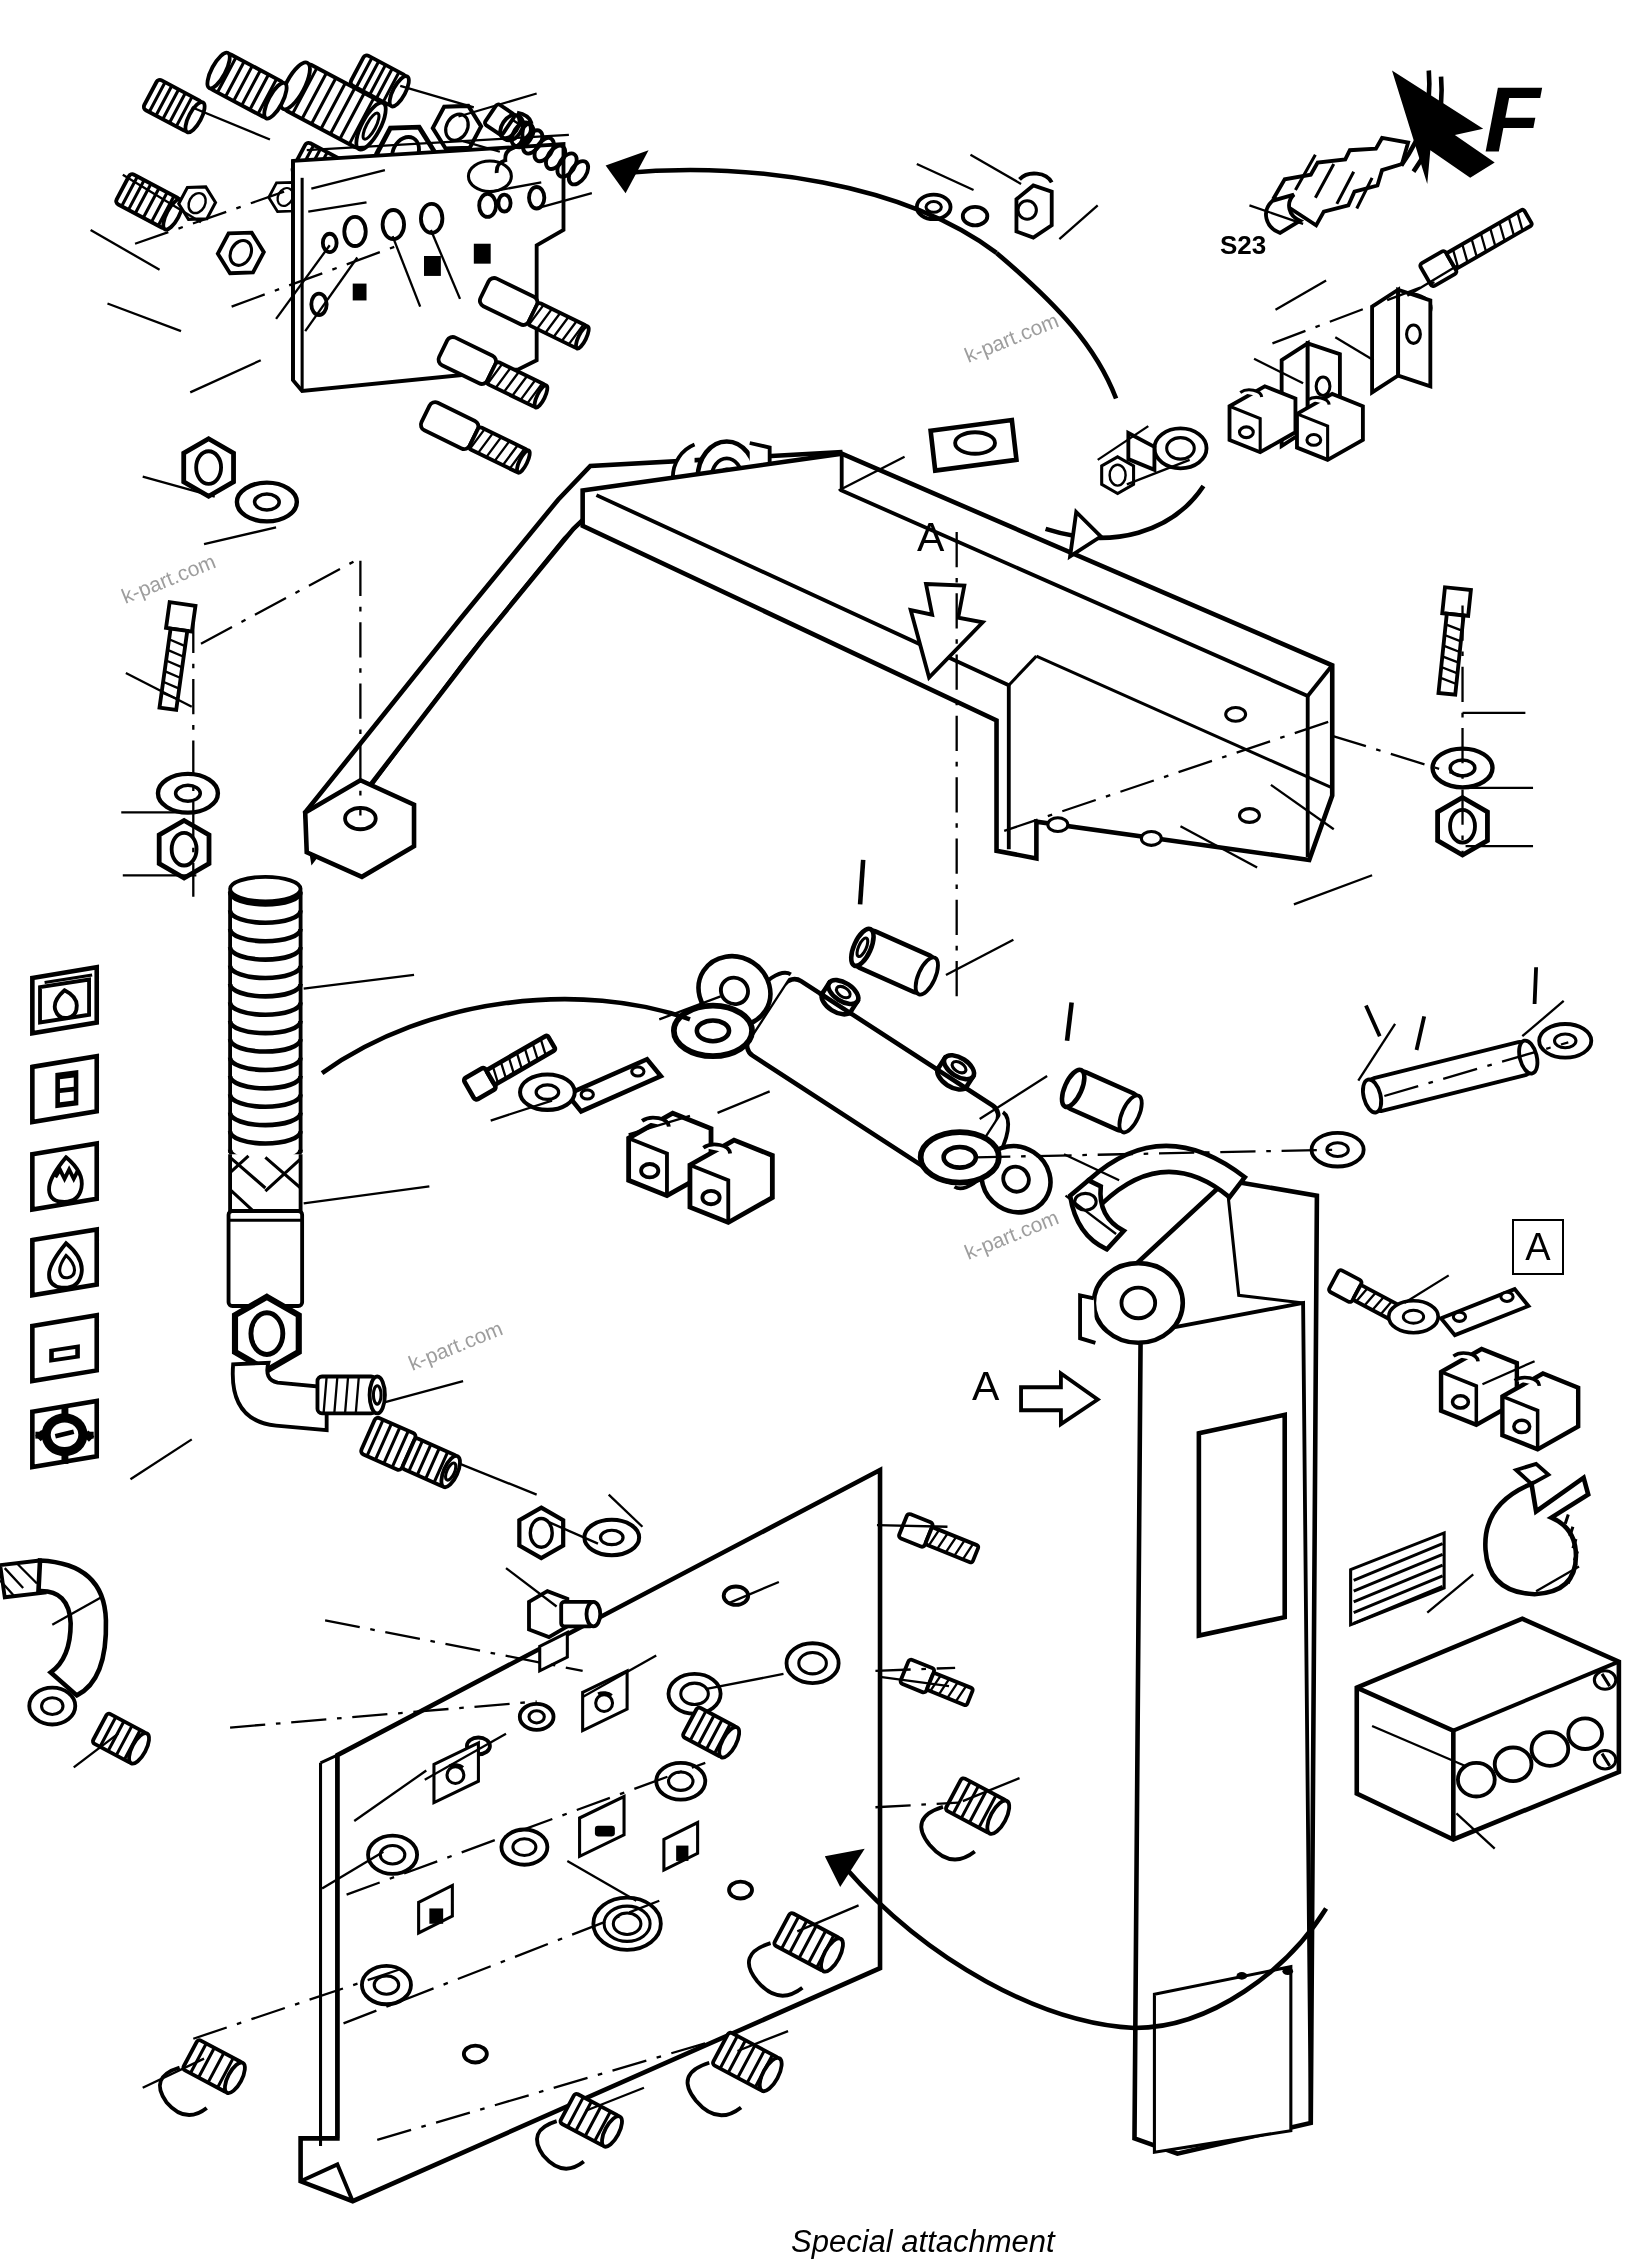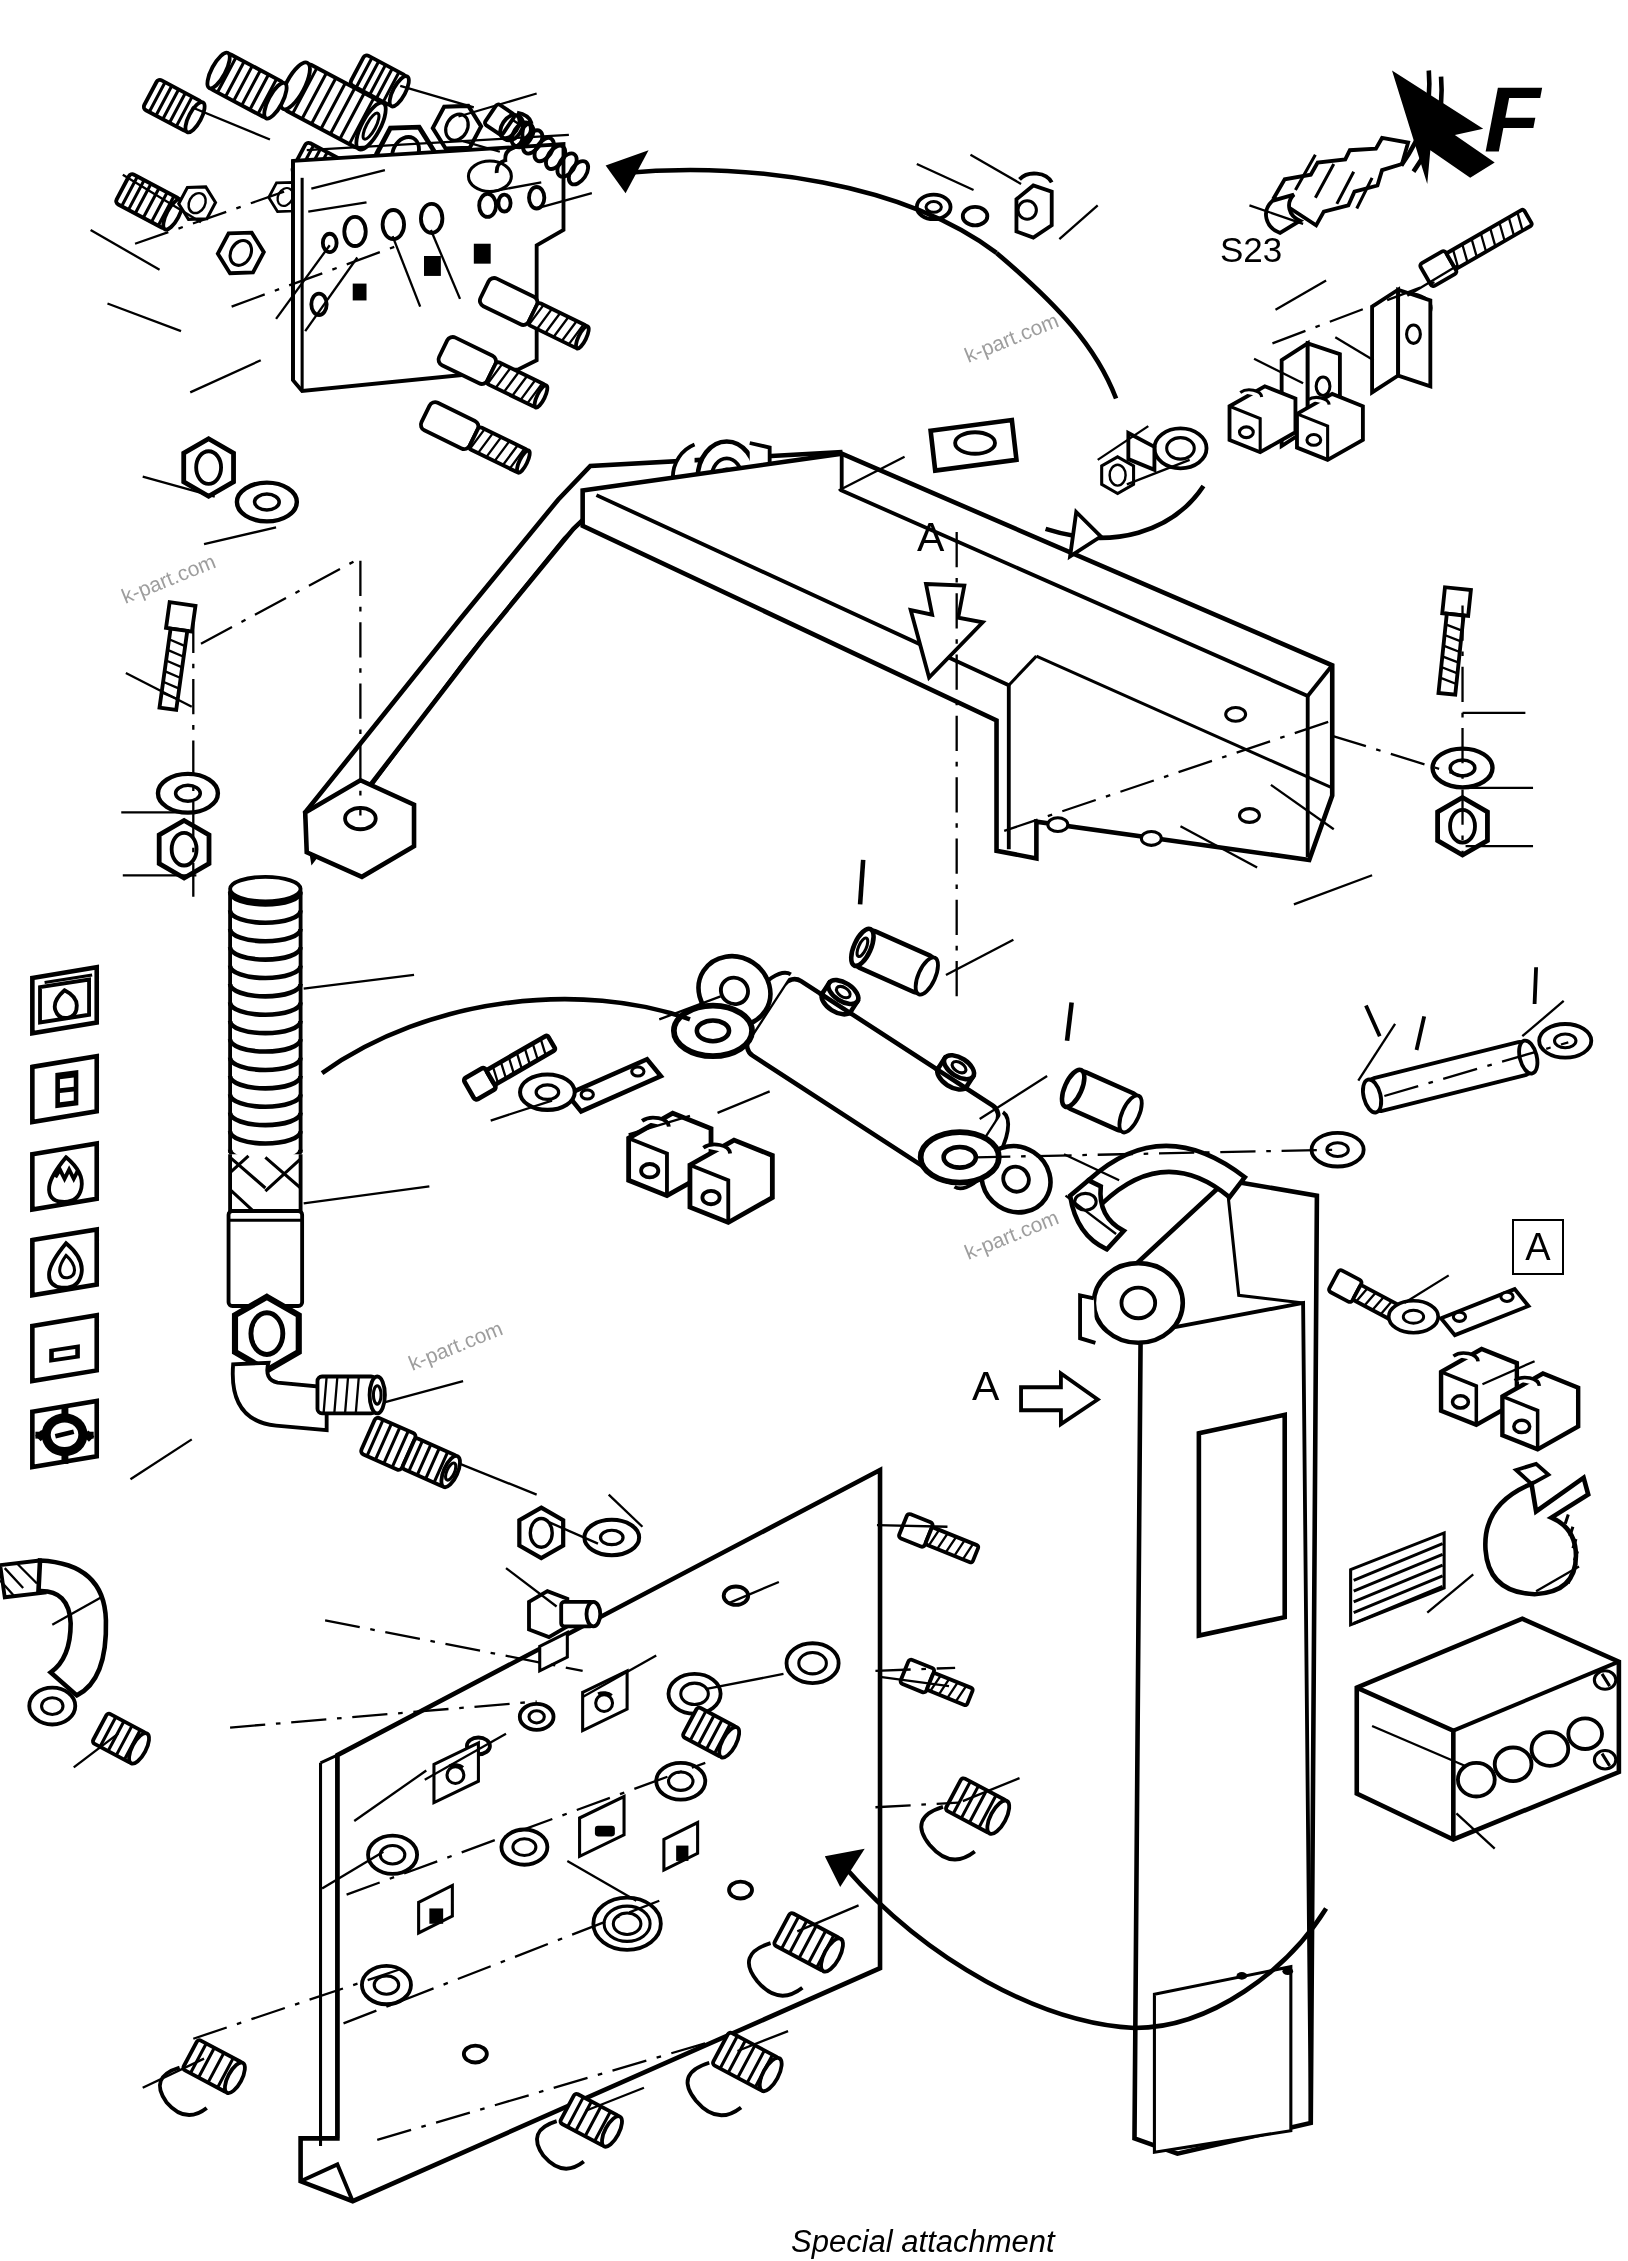--- a/index.html
+++ b/index.html
@@ -5,21 +5,21 @@
   html,body{margin:0;padding:0;background:#fff;}
   body{font-family:"Liberation Sans",sans-serif;}
   #sheet{
     position:relative;
     width:1629px;height:2261px;
     background:#ffffff;
     overflow:hidden;
   }
   #art{position:absolute;left:0;top:0;width:1629px;height:2261px;}
   .txt{position:absolute;color:#000;white-space:pre;}
-  .lbl-s23{font-size:35px;font-weight:400;}
+  .lbl-s23{font-size:26px;font-weight:700;}
   .lbl-A{font-size:41px;font-weight:400;}
   .boxA{
     font-size:38px;border:2.3px solid #000;
     width:48px;height:52px;line-height:52px;text-align:center;
   }
   .note{
     font-style:italic;font-size:31px;line-height:1.28;font-weight:500;
   }
   .wm{
     position:absolute;color:#8d8d8d;font-size:21px;white-space:pre;

